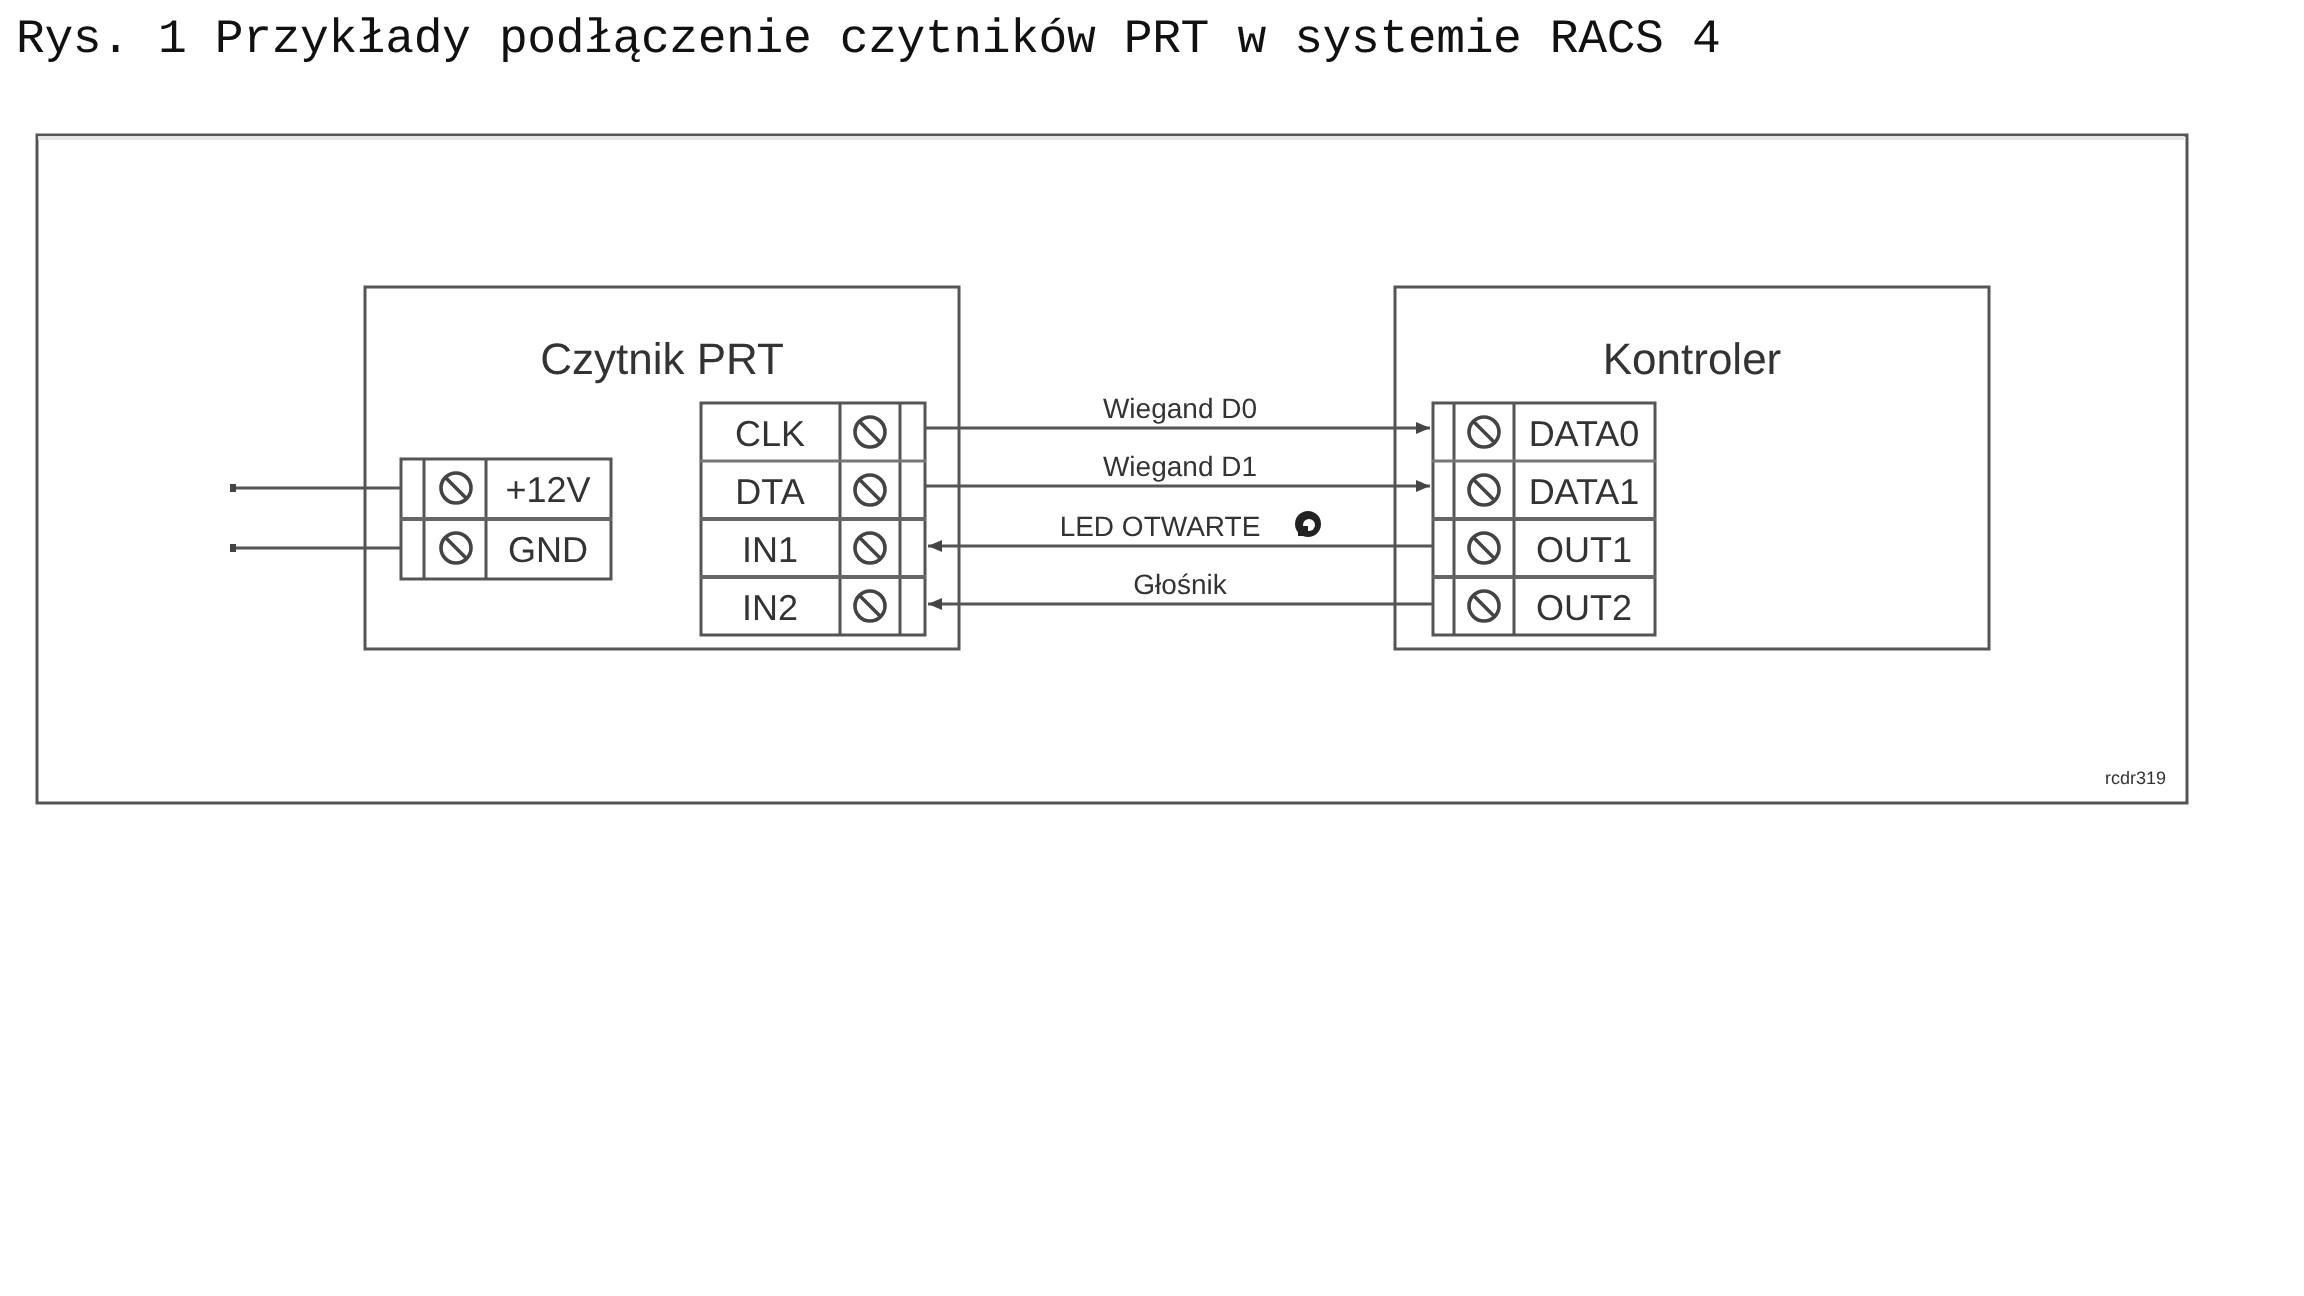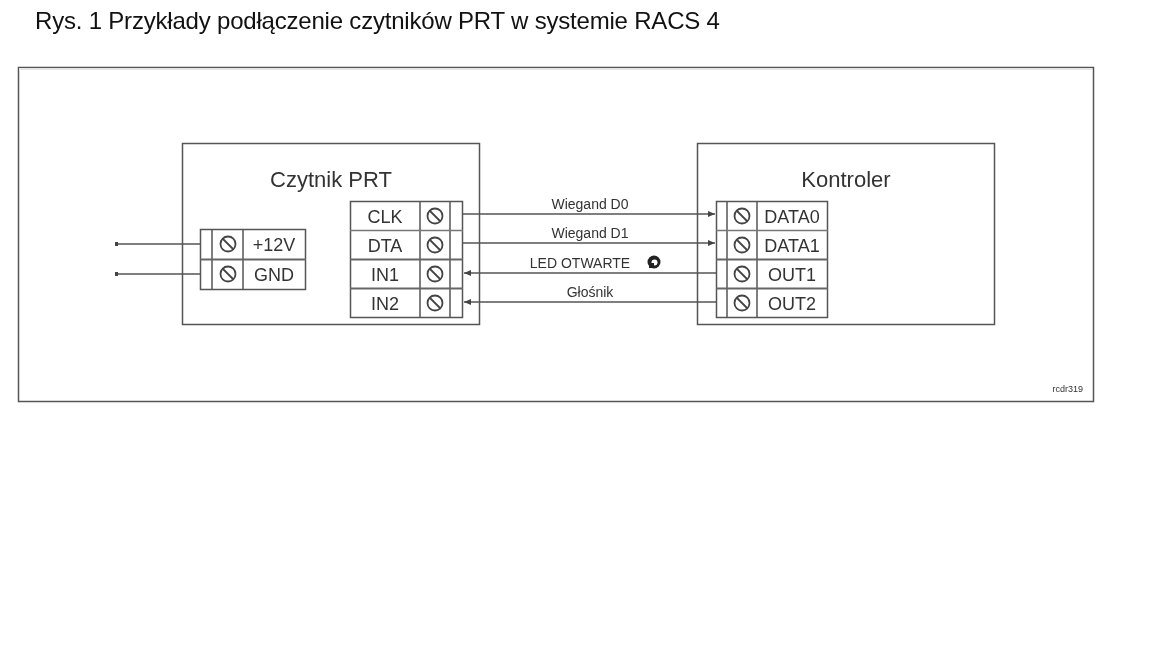--- a/index.html
+++ b/index.html
@@ -1,19 +1,19 @@
 <!DOCTYPE html>
 <html><head>
 <meta charset="utf-8">
 <style>
   html, body { margin:0; padding:0; background:#ffffff; }
   body { width:1152px; height:648px; position:relative; overflow:hidden;
          font-family:"Liberation Sans", sans-serif; color:#1a1a1a; }
-  .title { position:absolute; left:35px; top:7px; font-size:24px; color:#111;
-           letter-spacing:-0.2px; white-space:nowrap; }
+  .title { position:absolute; left:8px; top:7px; font-size:24px; color:#111;
+           letter-spacing:-0.2px; white-space:nowrap;font-family:Liberation Mono, monospace; }
   svg { position:absolute; left:0; top:0; }
   .lbl { font-family:"Liberation Sans", sans-serif; fill:#333; }
 </style>
 </head>
 <body>
 
 <div class="title">Rys. 1 Przykłady podłączenie czytników PRT w systemie RACS 4</div>
 
 <svg width="1152" height="648" viewBox="0 0 1152 648">
   <defs>

